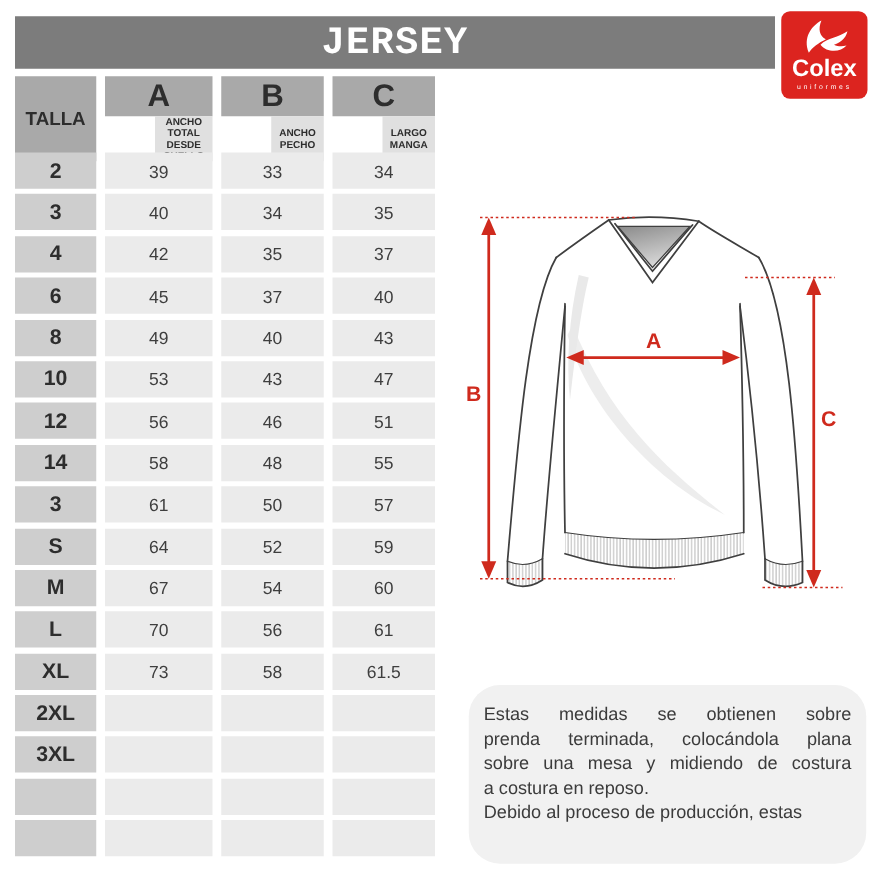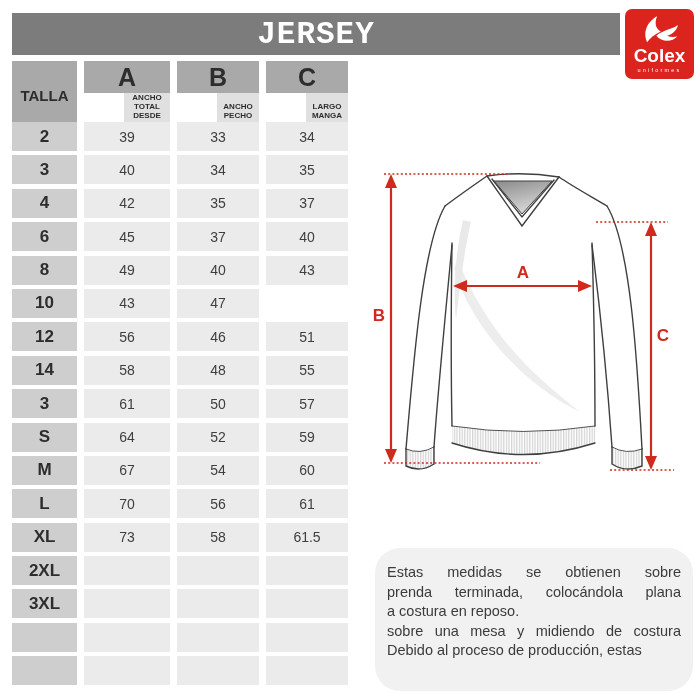--- a/index.html
+++ b/index.html
@@ -110,20 +110,21 @@
 
     <div class="trow">
       <div class="size-cell">8</div>
       <div class="val-cell">49</div>
       <div class="val-cell">40</div>
       <div class="val-cell">43</div>
     </div>
 
     <div class="trow">
       <div class="size-cell">10</div>
+      <div class="val-cell">53</div>
       <div class="val-cell">43</div>
       <div class="val-cell">47</div>
     </div>
 
     <div class="trow">
       <div class="size-cell">12</div>
       <div class="val-cell">56</div>
       <div class="val-cell">46</div>
       <div class="val-cell">51</div>
     </div>
@@ -275,18 +276,18 @@
         <text x="155" y="128">A</text>
         <text x="11" y="171">B</text>
         <text x="295" y="191">C</text>
       </g>
     </g>
   </svg>
 
   <div class="note" id="note-box">
       <span class="line j">Estas medidas se obtienen sobre</span>
       <span class="line j">prenda terminada, colocándola plana</span>
+      <span class="line j">sobre una mesa y midiendo de costura</span>
       <span class="line">a costura en reposo.</span>
-      <span class="line j">sobre una mesa y midiendo de costura</span>
       <span class="line">Debido al proceso de producción, estas</span>
     </div>
 
 </div>
 
 </body></html>

